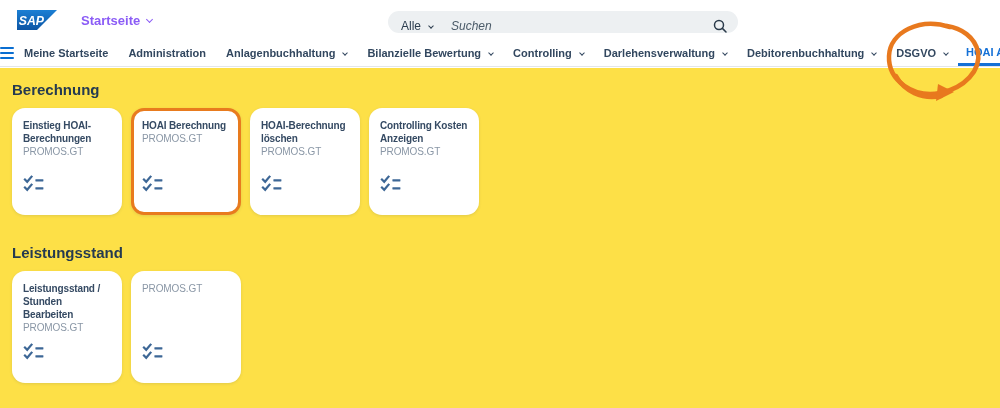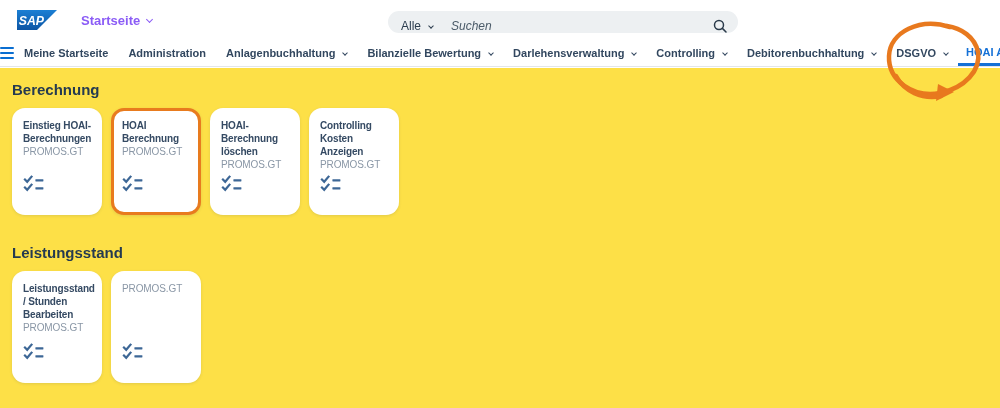--- a/index.html
+++ b/index.html
@@ -117,21 +117,21 @@
   }
   .section-title {
     font-size:15px;
     font-weight:700;
     color:#253a50;
   }
   .section-title--1 { padding-top:13px; }
   .section-title--2 { padding-top:29px; }
   .tile-row { display:flex; gap:9px; margin-top:10px; }
   .tile {
-    width:90px;
+    width:110px;
     background:#ffffff;
     border:3px solid transparent;
     border-radius:13px;
     box-shadow:0 1px 3px rgba(60,80,100,0.14);
     padding:8px;
     position:relative;
     cursor:pointer;
   }
   .tile-row--1 .tile { height:107px; }
   .tile-row--2 .tile { height:112px; }
@@ -214,25 +214,25 @@
   </div>
   <div class="nav-item">
     <span>Anlagenbuchhaltung</span>
     <span class="chev"></span>
   </div>
   <div class="nav-item">
     <span>Bilanzielle Bewertung</span>
     <span class="chev"></span>
   </div>
   <div class="nav-item">
+    <span>Controlling</span>
+    <span class="chev"></span>
+  </div>
+  <div class="nav-item">
     <span>Darlehensverwaltung</span>
-    <span class="chev"></span>
-  </div>
-  <div class="nav-item">
-    <span>Controlling</span>
     <span class="chev"></span>
   </div>
   <div class="nav-item">
     <span>Debitorenbuchhaltung</span>
     <span class="chev"></span>
   </div>
   <div class="nav-item">
     <span>DSGVO</span>
     <span class="chev"></span>
   </div>

